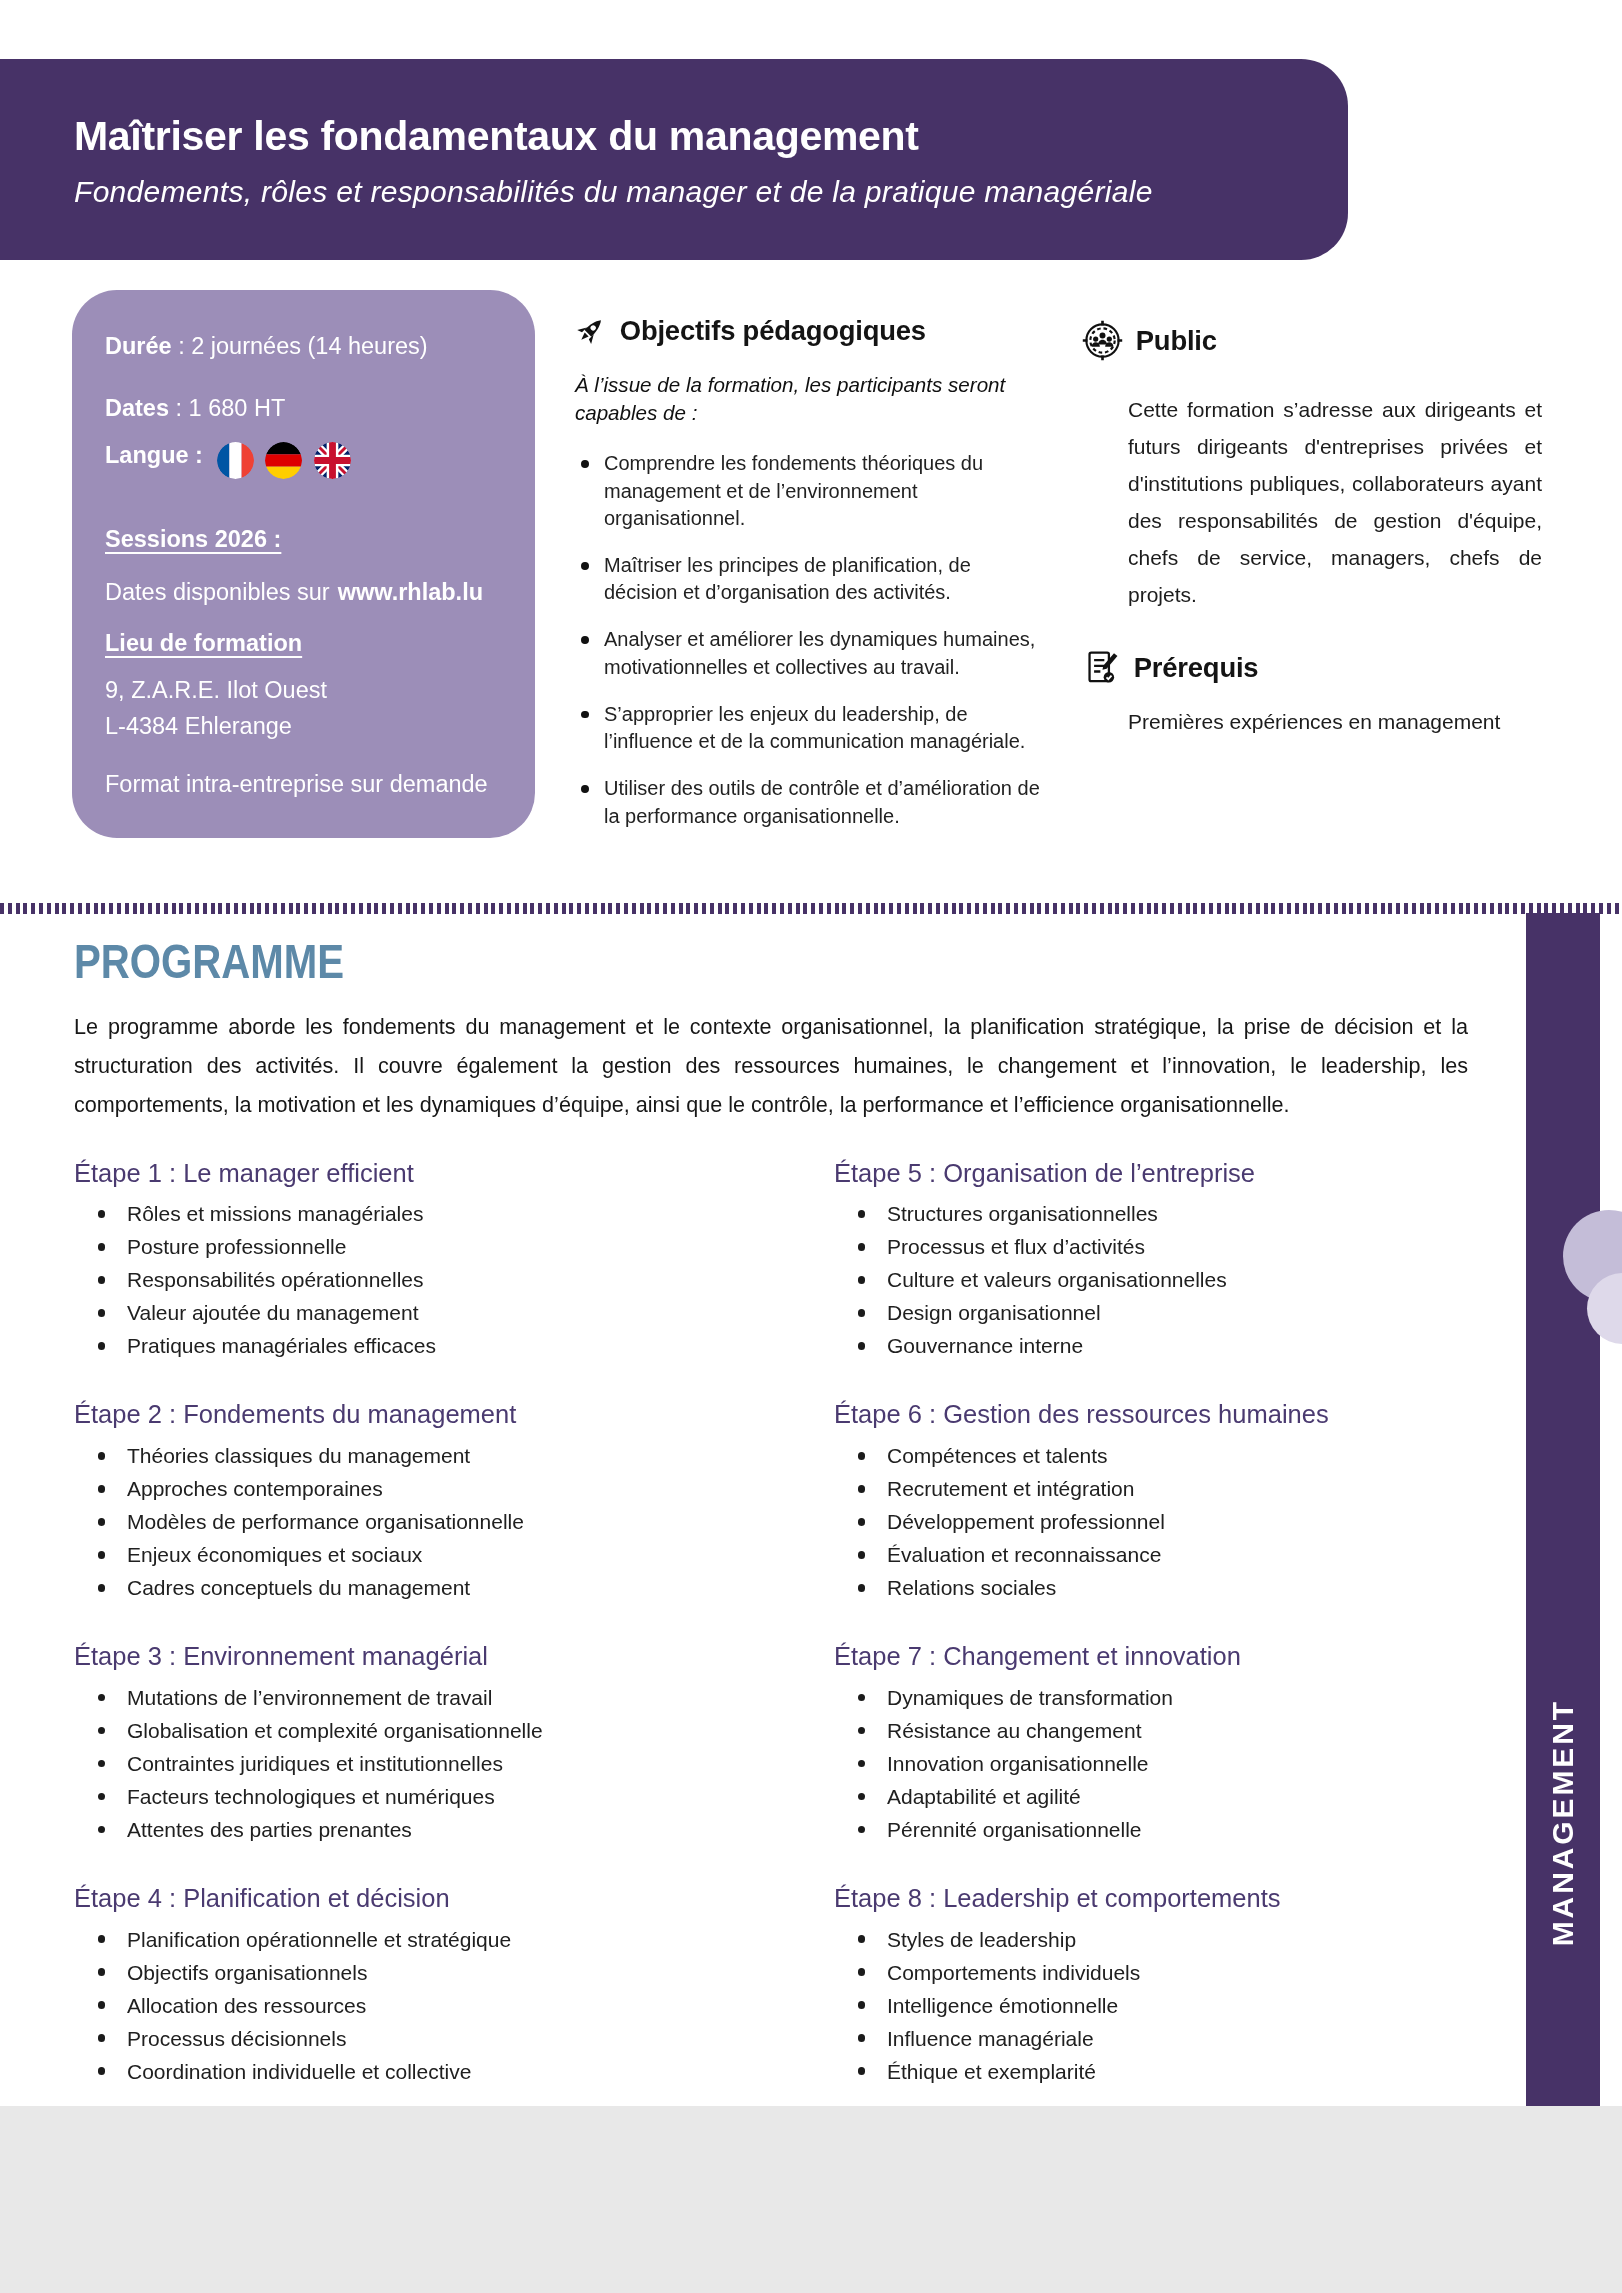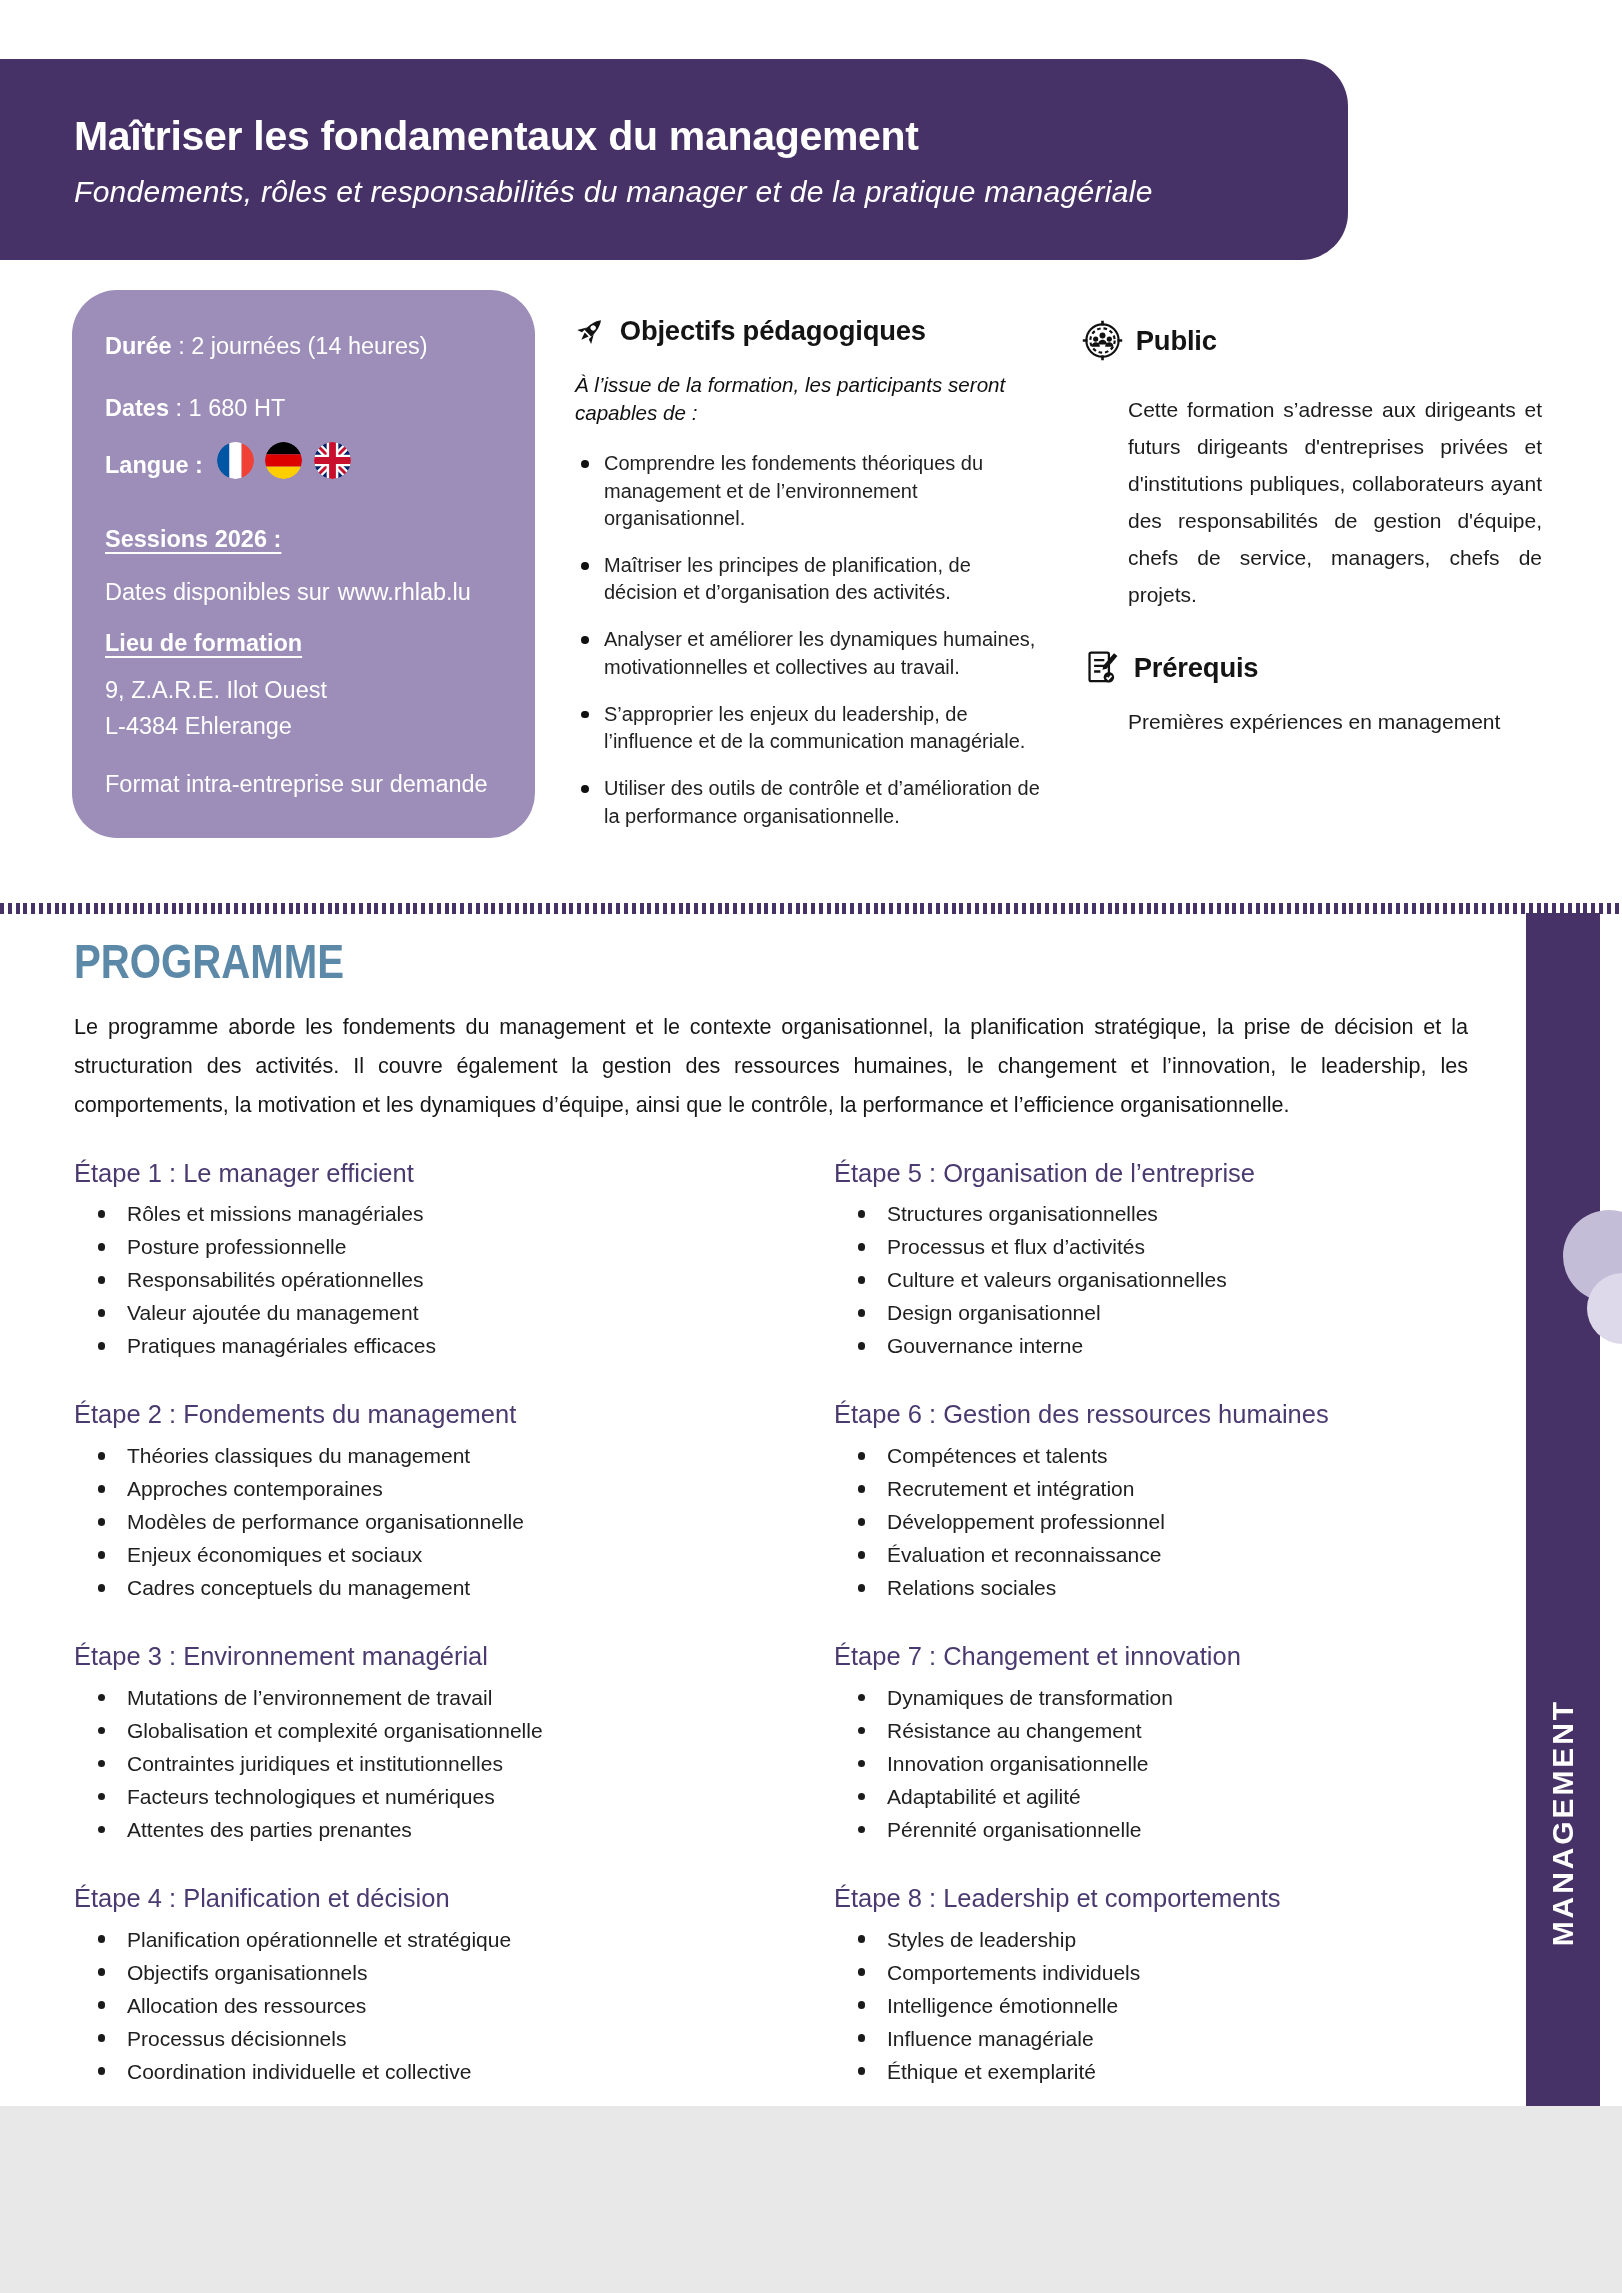--- a/index.html
+++ b/index.html
@@ -21,26 +21,26 @@
   }
   
   .info-box{
     position:absolute;left:72px;top:290px;width:463px;height:548px;
     background:#9c8eb8;border-radius:45px;color:#fff;box-sizing:border-box;
     padding:43px 29px 0 33px;font-size:23.5px;line-height:27.4px;
   }
   .info-row{margin:0;}
   .info-label{font-weight:bold;}
   .u{text-decoration:underline;text-underline-offset:4.9px;}
-  .b{font-weight:normal;text-align:center;}
+  .b{font-weight:bold;text-align:center;}
   .b-sep{margin-left:.34em;}
   .m1{margin-top:35px;} .m2{margin-top:19.6px;} .m3{margin-top:47px;}
   .m4{margin-top:25.5px;} .m5{margin-top:23.5px;} .m6{margin-top:19.6px;}
   .m7{margin-top:8.8px;}  .m8{margin-top:30px;}
-  .lang-row{display:flex;align-items:flex-end;height:37px;}
+  .lang-row{display:flex;align-items:flex-start;height:37px;}
   .flags{display:flex;gap:11.8px;margin-left:13.7px;}
   .flag{display:block;border-radius:50%;}
   
   .sec-head{display:flex;align-items:center;gap:11.8px;}
   .sec-head h2{margin:0;font-size:27.4px;font-weight:bold;color:#141414;letter-spacing:-0.2px;}
   .objectives{position:absolute;left:571px;top:312px;width:469px;}
   .obj-intro{
     margin:21.6px 0 0 3.9px;font-size:20.6px;font-style:italic;color:#101010;line-height:28px;
   }
   .obj-list{list-style:none;margin:23.5px 0 0 0;padding:0;}

